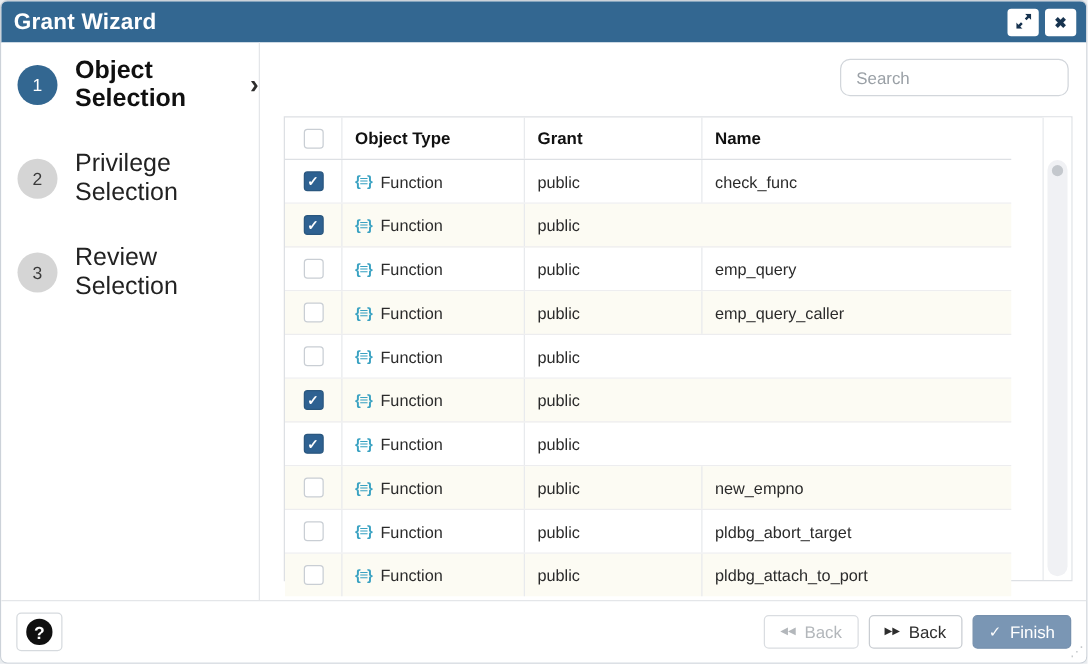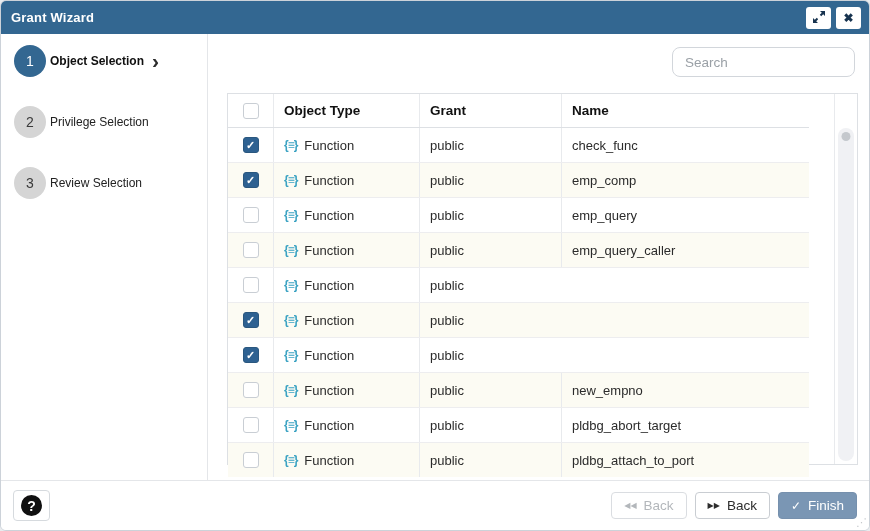--- a/index.html
+++ b/index.html
@@ -11,38 +11,38 @@
   .dialog{
     position:absolute;inset:0;background:#fff;
     border:1px solid #ccd2d9;border-radius:6px;
     overflow:hidden;box-sizing:border-box;
   }
   
   .titlebar{
     height:33px;background:#336791;display:flex;align-items:center;
     padding:0 8px 0 10px;box-sizing:border-box;
   }
-  .title{color:#ffffff;font-weight:bold;font-size:13px;letter-spacing:.2px;}
+  .title{color:#ffffff;font-weight:bold;font-size:18px;letter-spacing:.2px;}
   .win-btns{margin-left:auto;display:flex;gap:5px;}
   .win-btn{
     width:25px;height:22px;background:#ffffff;border:none;border-radius:3px;
     color:#17334f;font-weight:bold;font-size:12px;line-height:1;
     display:flex;align-items:center;justify-content:center;cursor:pointer;padding:0;
   }
   .win-btn svg{width:12px;height:12px;fill:#17334f;}
   
   .body-area{position:absolute;top:33px;bottom:50px;left:0;right:0;display:flex;background:#fff;}
   .steps-panel{width:207px;border-right:1px solid #e4e6e9;box-sizing:border-box;padding-top:11px;flex:none;}
   .step{display:flex;align-items:center;padding:0 0 0 13px;margin-bottom:29px;cursor:pointer;}
   .step-circle{
     width:32px;height:32px;border-radius:50%;background:#d5d5d5;color:#3a3a3a;
     font-size:14px;display:flex;align-items:center;justify-content:center;flex:none;
   }
   .step.active .step-circle{background:#336791;color:#fff;}
-  .step-label{font-size:12px;color:#222;margin-left:4px;}
+  .step-label{font-size:20px;color:#222;margin-left:14px;}
   .step.active .step-label{font-weight:bold;color:#101010;}
   .step-chevron{font-size:21px;line-height:1;color:#2d2d2d;margin-left:8px;font-weight:600;transform:translateY(-1px);}
   
   .content{flex:1;position:relative;}
   .search-input{
     position:absolute;top:13px;right:14px;width:183px;height:30px;box-sizing:border-box;
     border:1px solid #d2d6db;border-radius:8px;padding:0 12px;font-size:13.5px;color:#333;
     font-family:"Liberation Sans",sans-serif;outline:none;
   }
   .search-input::placeholder{color:#9aa0a6;}
@@ -163,21 +163,20 @@
               </div>
               <div class="row alt">
                 <div class="cell c-cb">
                   <span class="cb checked">✓</span>
                 </div>
                 <div class="cell">
                   <span class="fn-icon">{≡}</span>
                   <span>Function</span>
                 </div>
                 <div class="cell">public</div>
-                <div class="cell">emp_comp</div>
               </div>
               <div class="row">
                 <div class="cell c-cb">
                   <span class="cb"></span>
                 </div>
                 <div class="cell">
                   <span class="fn-icon">{≡}</span>
                   <span>Function</span>
                 </div>
                 <div class="cell">public</div>

